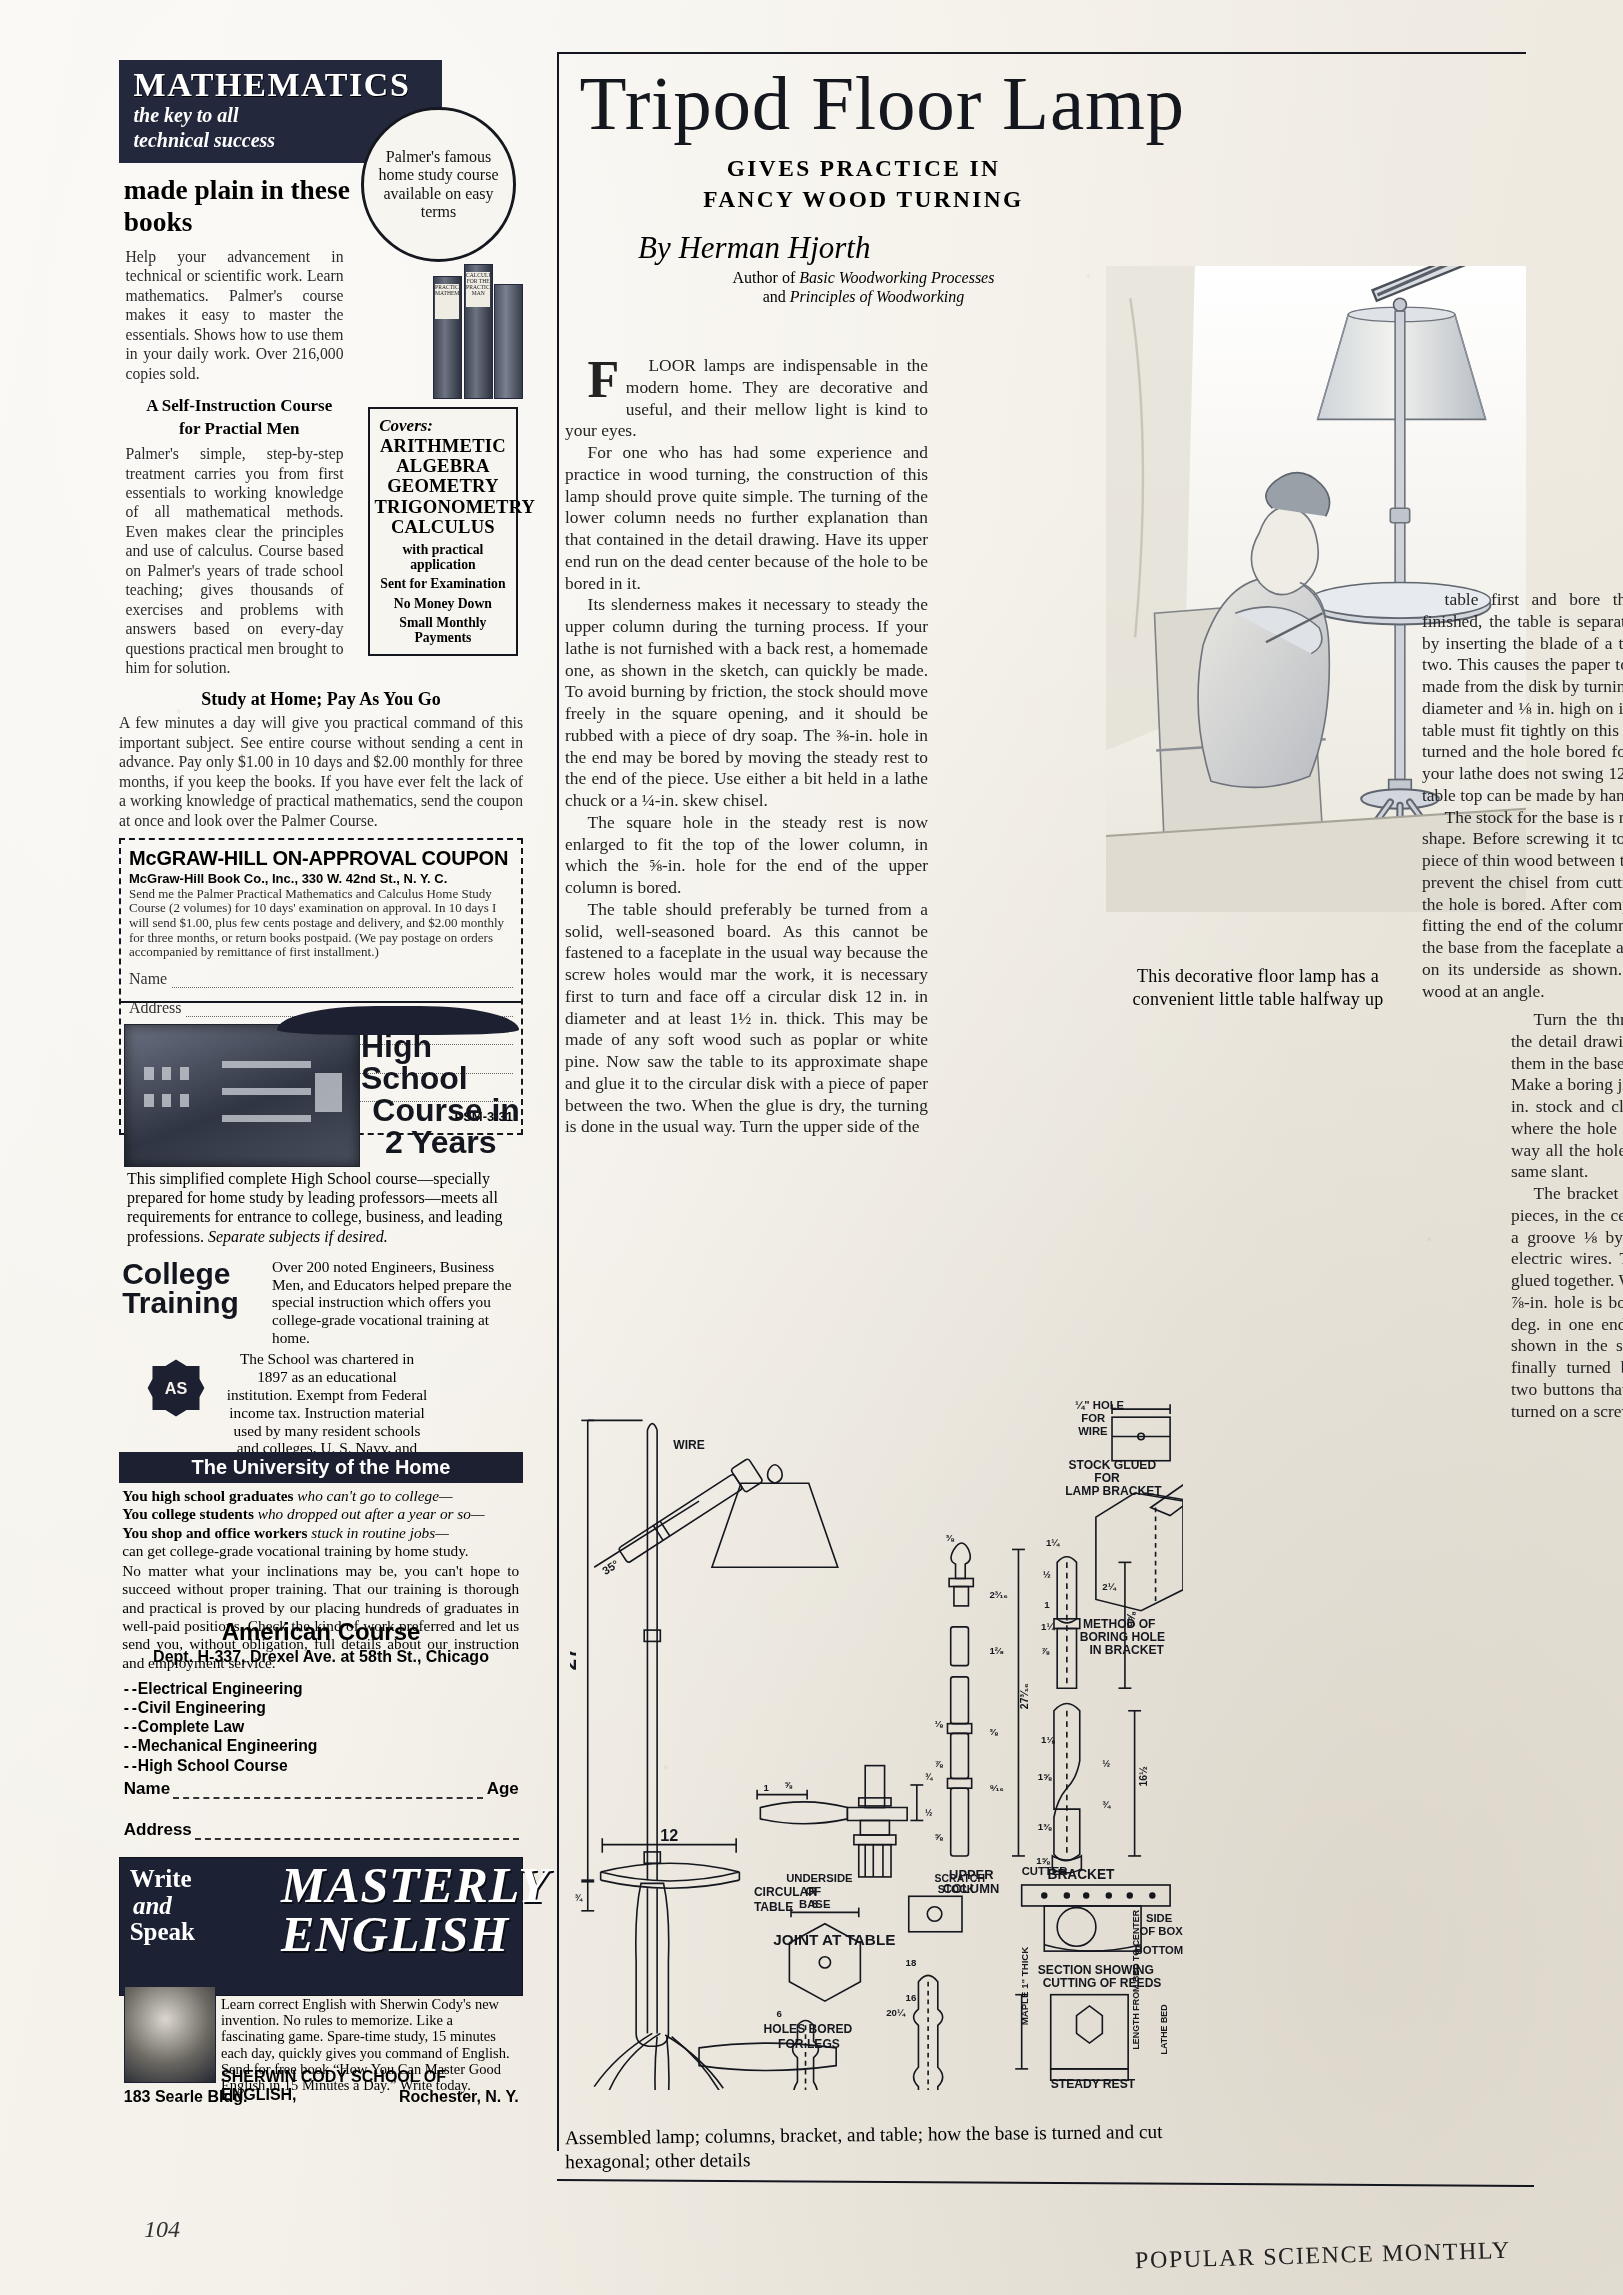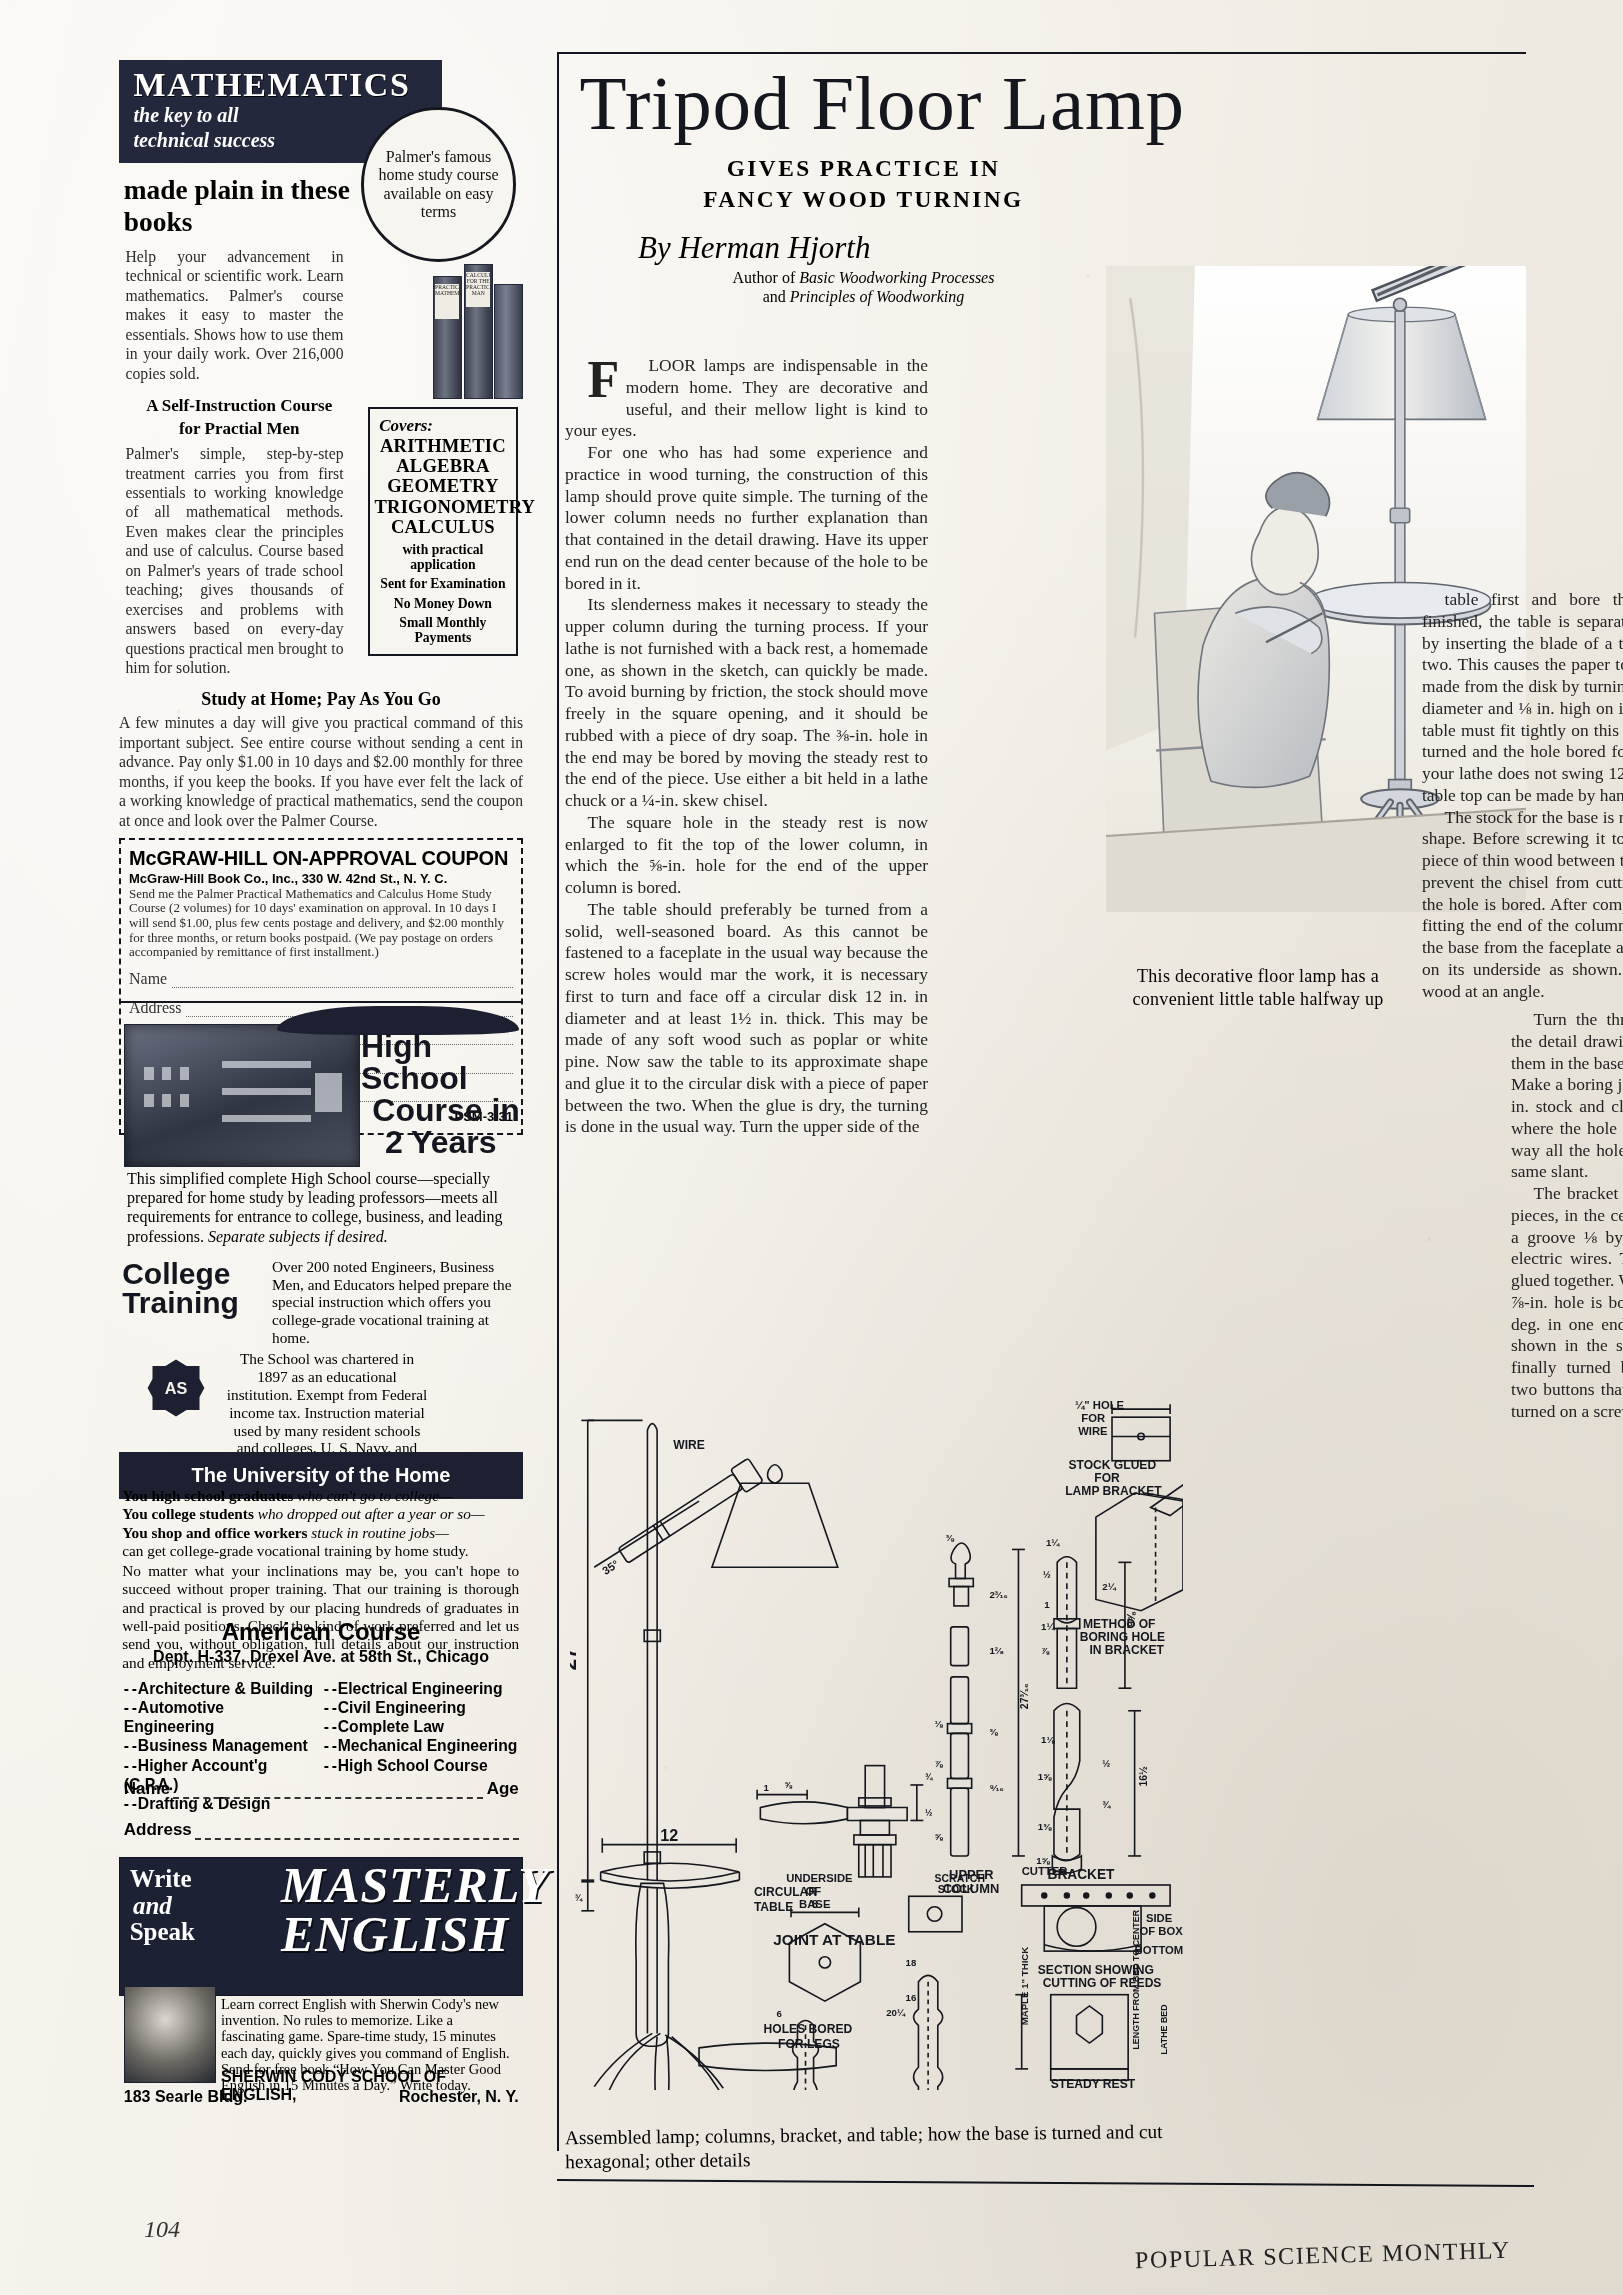--- a/index.html
+++ b/index.html
@@ -76,21 +76,21 @@
   .hstitle div:nth-child(2){margin-left:11.3px;}
   .hstitle div:nth-child(3){margin-left:24px;}
   .hsintro{position:absolute;left:8px;top:166px;width:387px;font-size:16px;line-height:1.2;}
   .colltrain{position:absolute;left:3.2px;top:257px;font-family:"Liberation Sans",sans-serif;
      font-weight:bold;font-size:30px;line-height:.95;color:#14161f;}
   .colltxt{position:absolute;left:153px;top:255px;width:242px;font-size:15.3px;line-height:1.16;}
   .chart{position:absolute;left:107px;top:347px;width:202px;text-align:center;font-size:15.3px;line-height:1.17;}
   .seal{position:absolute;left:27.4px;top:355px;width:60px;height:60px;}
   .univ{position:absolute;left:0;top:449px;width:404px;background:#1c2030;color:#fff;
      text-align:center;font-family:"Liberation Sans",sans-serif;font-weight:bold;font-size:20px;
-     padding:12px 0;box-sizing:border-box;}
+     padding:4px 0;box-sizing:border-box;}
   .hsbullets{position:absolute;left:3.2px;top:484px;width:397px;font-size:15.3px;line-height:1.2;}
   .hsbullets b{font-weight:bold;}
   .hsbullets i{font-style:italic;text-align:right;}
   .amsch{position:absolute;left:0;top:615px;width:404px;text-align:center;}
   .amsch .nm{font-family:"Liberation Sans",sans-serif;font-weight:bold;font-size:24px;}
   .amsch .dp{font-family:"Liberation Sans",sans-serif;font-weight:bold;font-size:16px;margin-top:1.6px;}
   .courses{position:absolute;left:4.8px;top:676px;width:395px;display:flex;gap:4.8px;
      font-family:"Liberation Sans",sans-serif;font-weight:bold;font-size:15.7px;line-height:1.22;}
   .courses ul{list-style:none;margin:0;padding:0;flex:1;}
   .courses li:before{content:"- -";letter-spacing:-0.8px;margin-right:1.6px;}
@@ -274,27 +274,20 @@
         <div><b>You shop and office workers</b> <i>stuck in routine jobs—</i></div>
         <div>can get college-grade vocational training by home study.</div>
         <div style="text-align:justify;margin-top:1.6px;">No matter what your inclinations may be, you can't hope to succeed without proper training. That our training is thorough and practical is proved by our placing hundreds of graduates in well-paid positions. Check the kind of work preferred and let us send you, without obligation, full details about our instruction and employment service.</div>
       </div>
       <div class="amsch">
         <div class="nm">American Course</div>
         <div class="dp">Dept. H-337, Drexel Ave. at 58th St., Chicago</div>
       </div>
       <div class="courses">
         <ul>
-          <li>Architecture &amp; Building</li>
-          <li>Automotive Engineering</li>
-          <li>Business Management</li>
-          <li>Higher Account'g (C.P.A.)</li>
-          <li>Drafting &amp; Design</li>
-        </ul>
-        <ul>
           <li>Electrical Engineering</li>
           <li>Civil Engineering</li>
           <li>Complete Law</li>
           <li>Mechanical Engineering</li>
           <li>High School Course</li>
         </ul>
       </div>
       <div class="nmrow">
         <span>Name</span>
         <span class="dots"></span>

